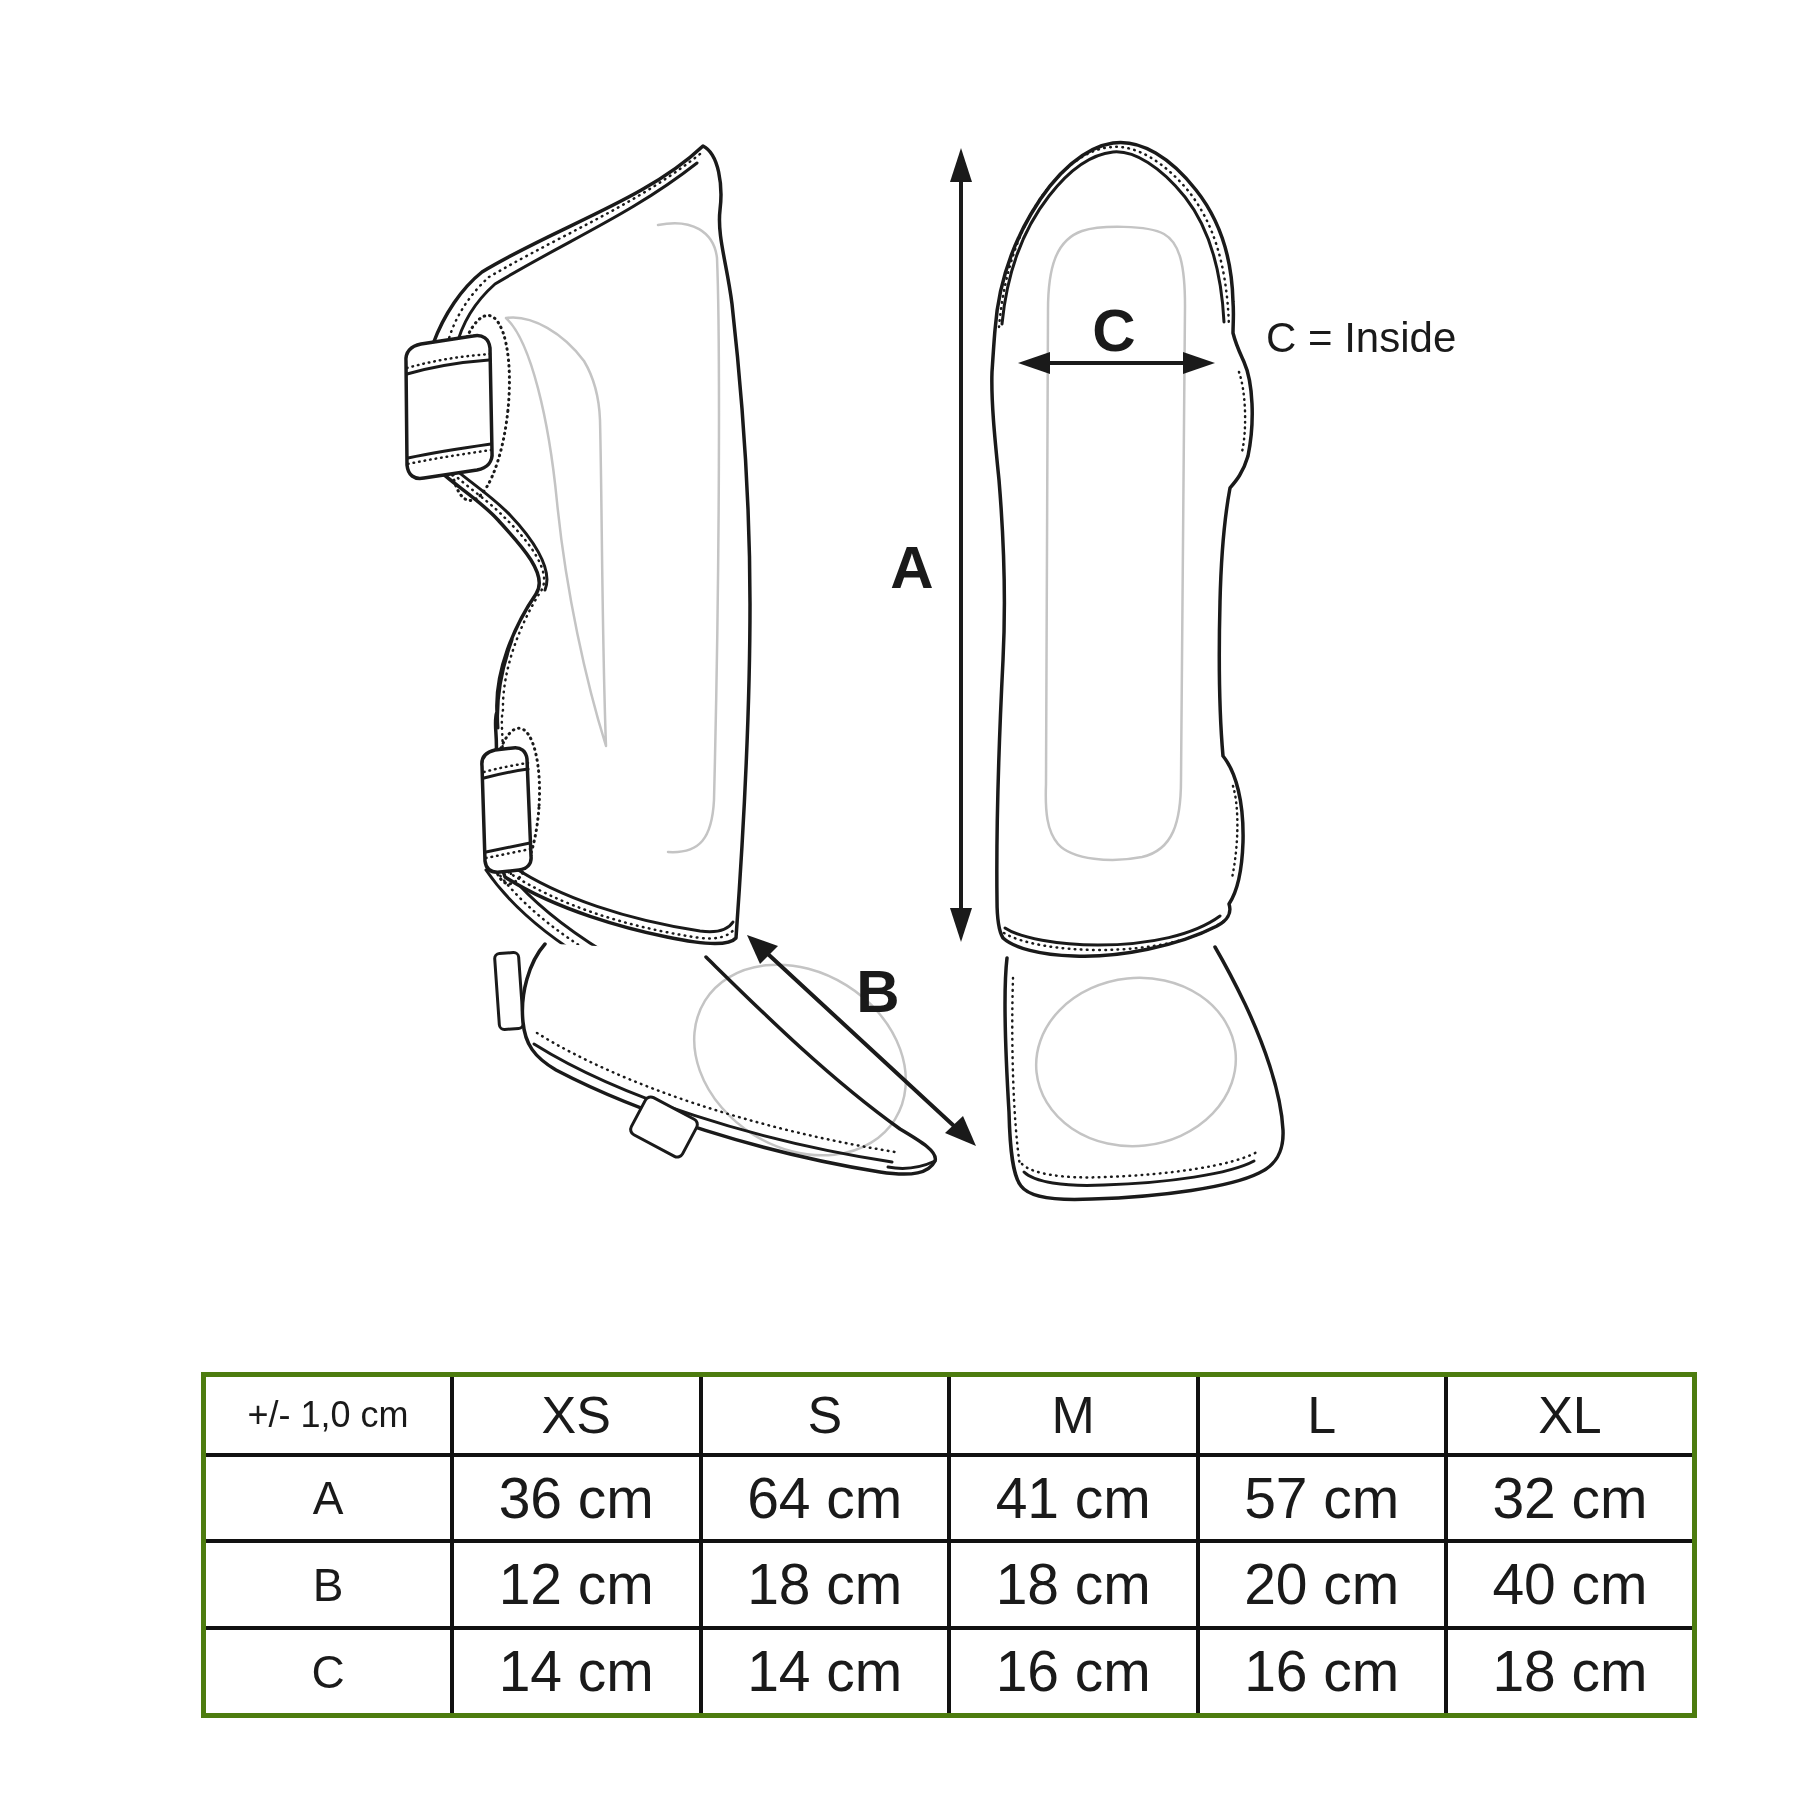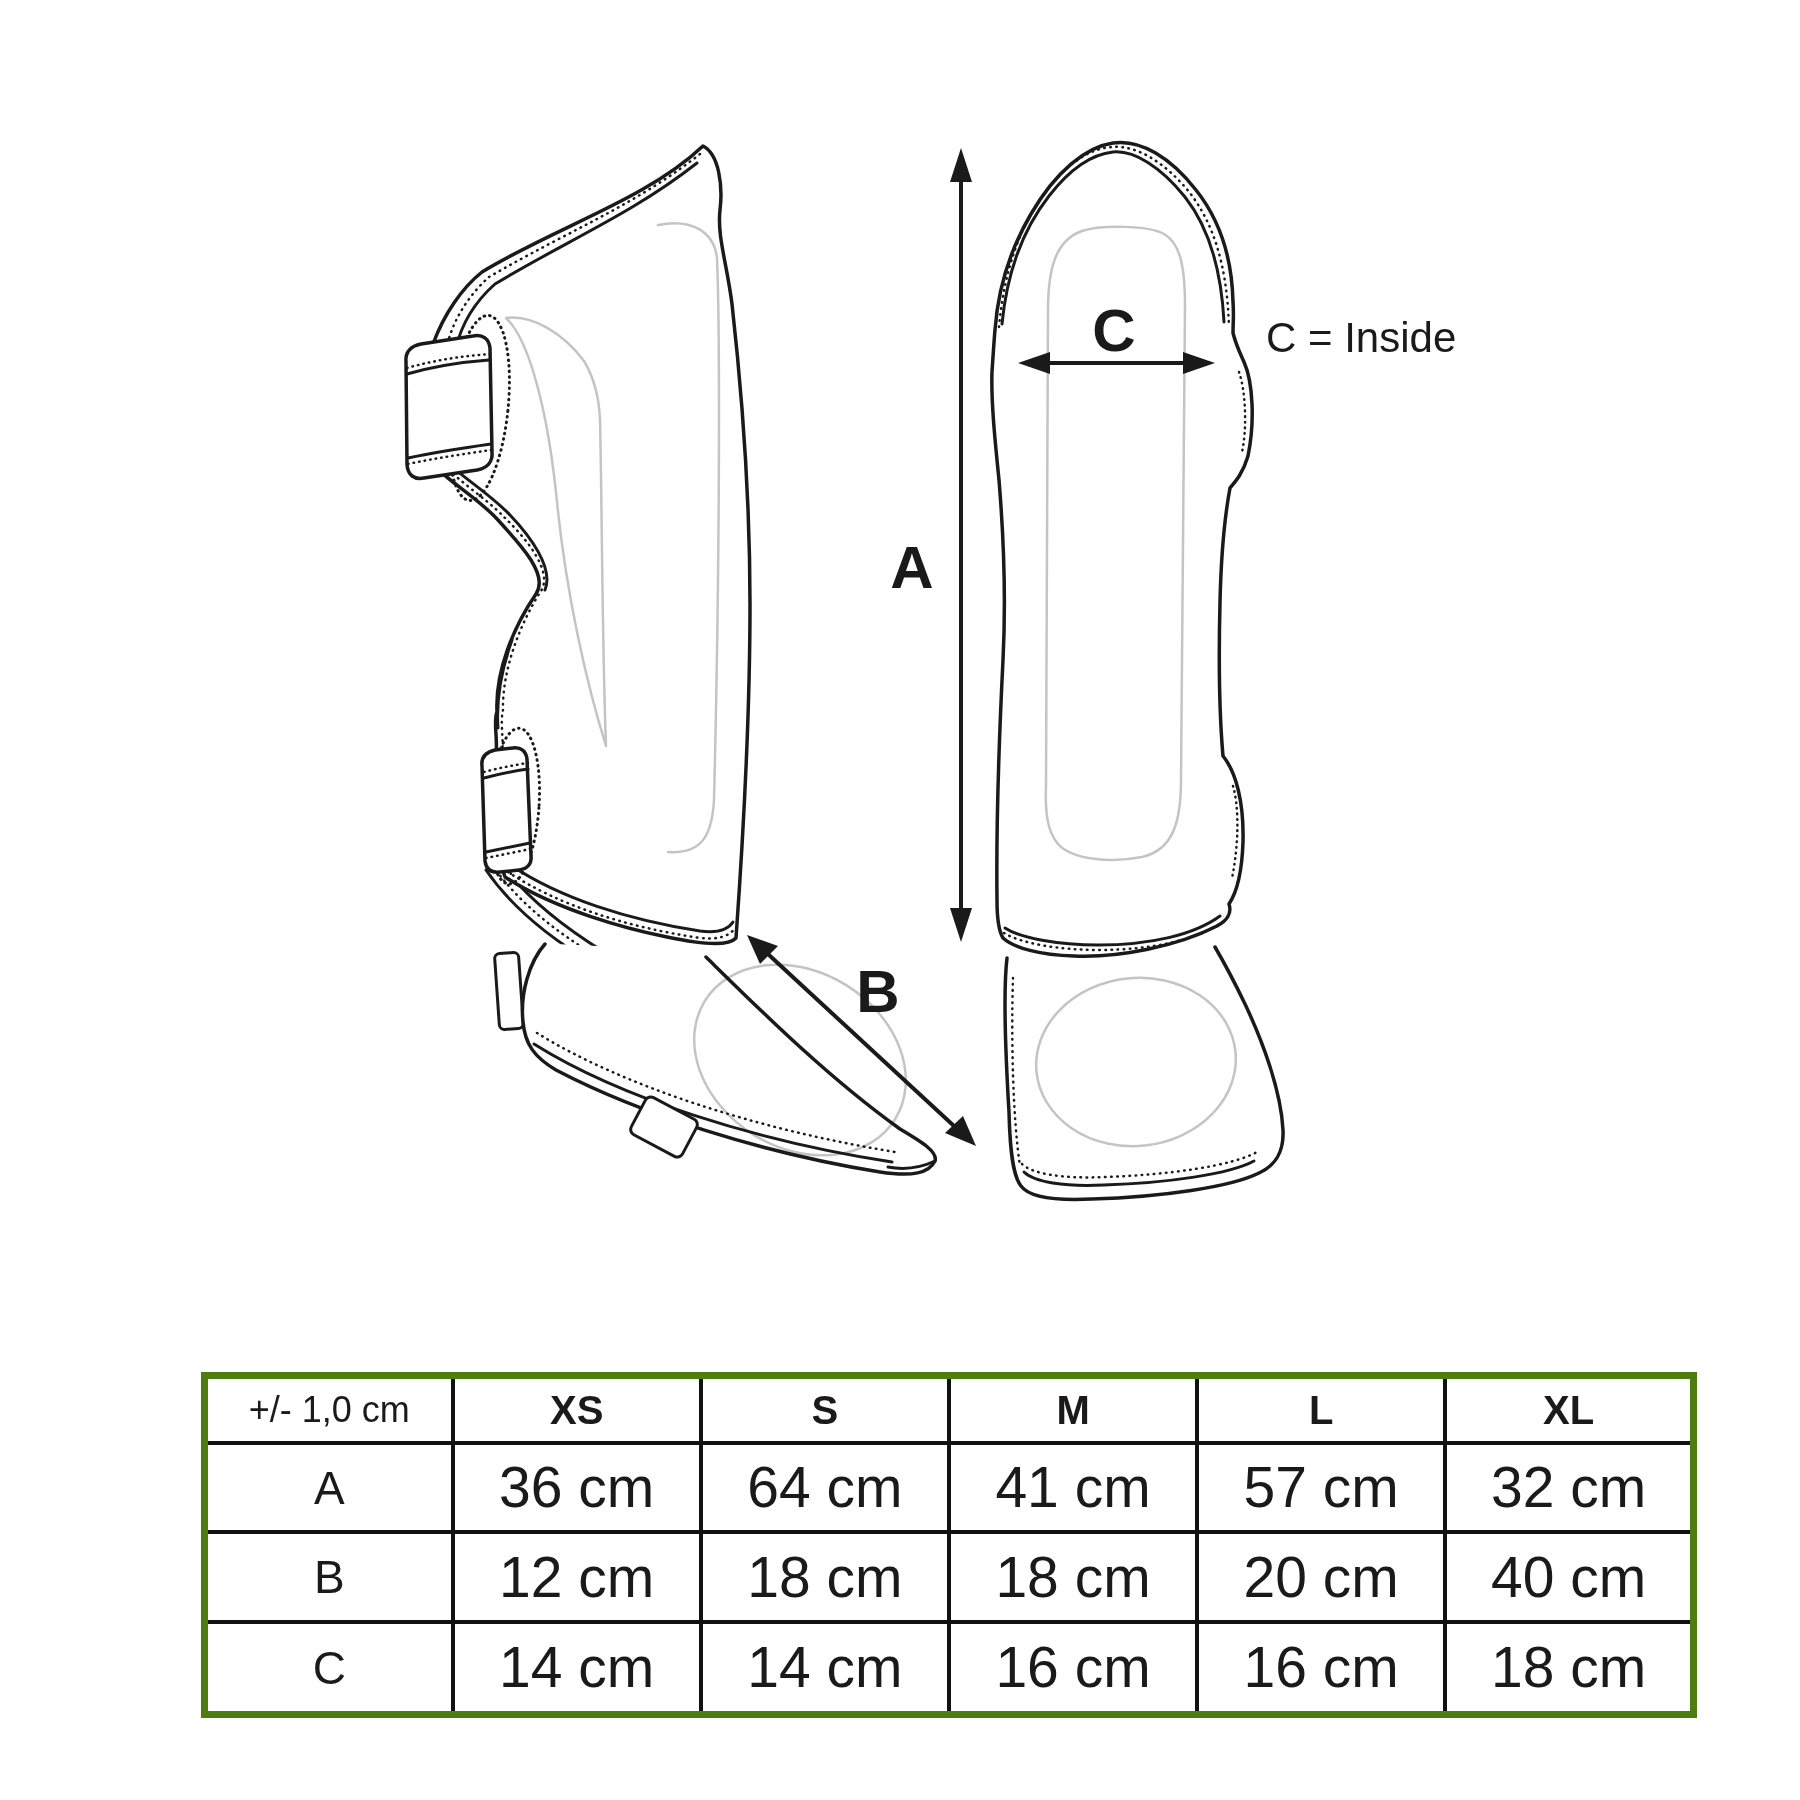--- a/index.html
+++ b/index.html
@@ -10,23 +10,23 @@
   
   .dim-label{font-family:"Liberation Sans",sans-serif;font-size:60px;font-weight:600;fill:#1a1a1a;}
   .dim-note{font-family:"Liberation Sans",sans-serif;font-size:42px;font-weight:400;fill:#1a1a1a;}
 
   
   .size-table-wrap{position:absolute;left:201px;top:1372px;width:1496px;height:346px;}
   table.size-table{width:100%;height:100%;border-collapse:collapse;table-layout:fixed;
                    background:#fff;}
   table.size-table td{border:4px solid #111;text-align:center;vertical-align:middle;
                       padding:0;line-height:1;}
-  table.size-table{border:7px solid #4d7c0f;}
+  table.size-table{border:5px solid #4d7c0f;}
   td.tol{font-size:36px;font-weight:400;}
-  td.size-head{font-size:40px;font-weight:700;}
+  td.size-head{font-size:52px;font-weight:400;}
   td.row-label{font-size:46px;font-weight:400;}
   td.val{font-size:57px;font-weight:400;}
 </style>
 </head>
 <body>
 
 <div class="stage">
 
   <svg class="art" viewBox="0 0 1800 1800" fill="none" stroke-linecap="round" stroke-linejoin="round">
 

